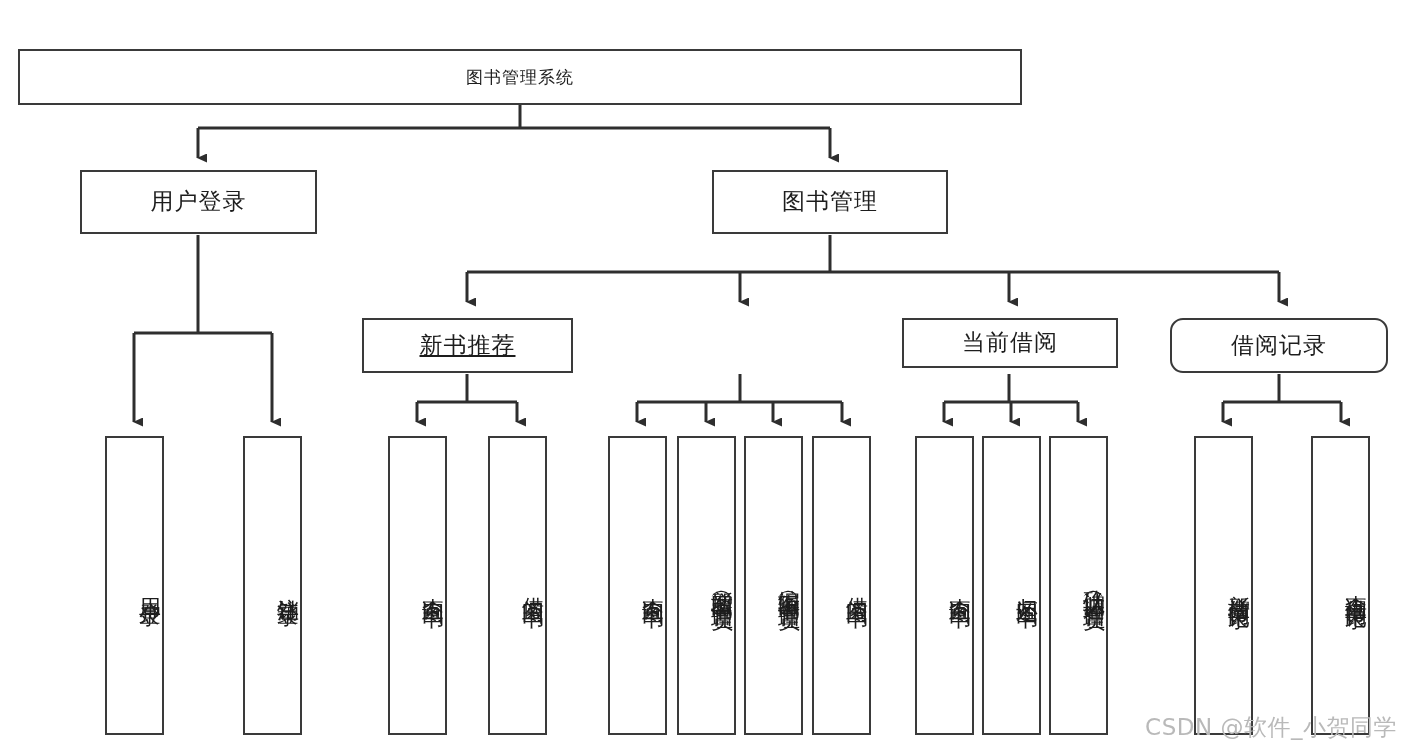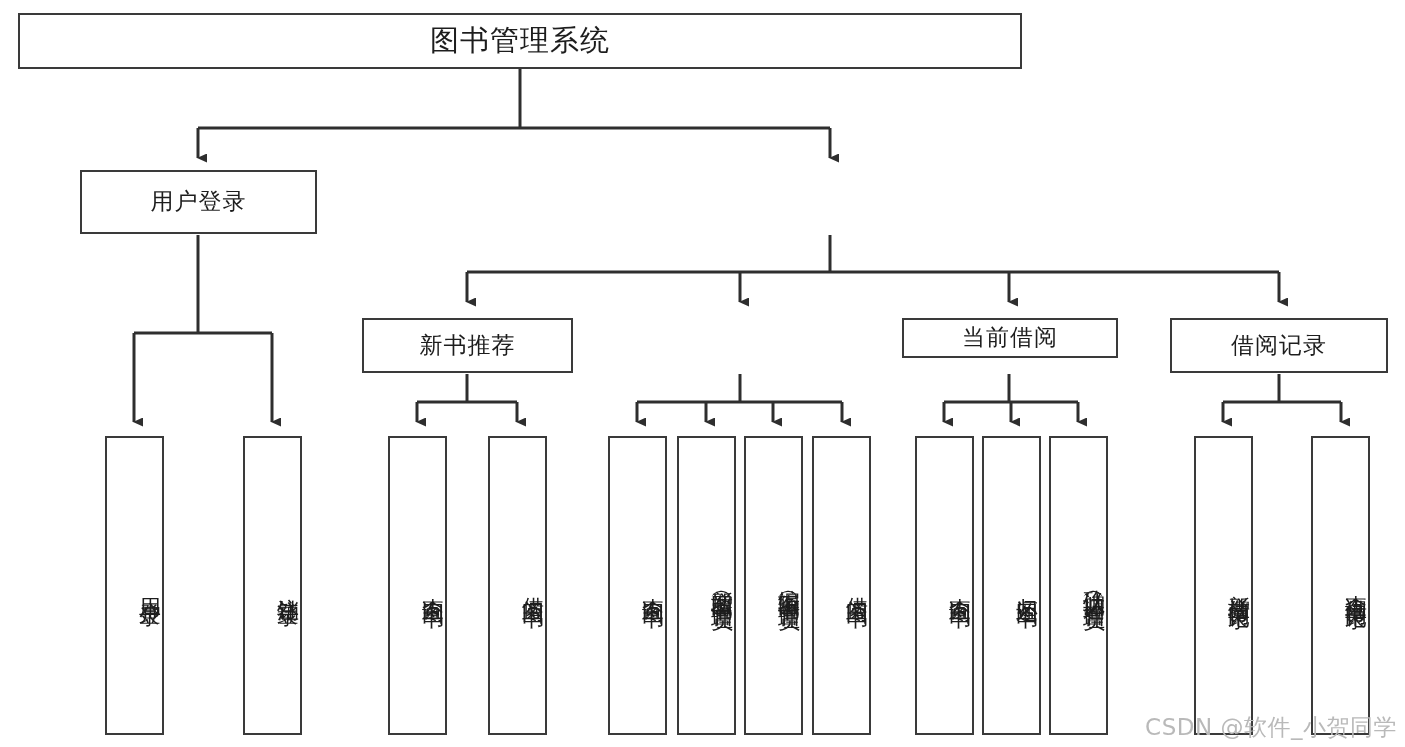--- a/index.html
+++ b/index.html
@@ -34,22 +34,23 @@
     align-items: center;
     justify-content: center;
     color: #1d1d1d;
   }
   .node.horiz {
     font-size: 23px;
     letter-spacing: 1px;
     line-height: 1.2;
   }
   .node.root {
-    font-size: 29px;
+    font-size: 17px;
     letter-spacing: 1px;
+    margin-top: 36px;
   }
   .node.vert {
     writing-mode: vertical-rl;
     text-orientation: upright;
     font-size: 22px;
     letter-spacing: 3px;
     line-height: 1.05;
     padding-top: 6px;
     padding-bottom: 6px;
     align-items: flex-start;
@@ -123,27 +124,28 @@
       <path d="M1223,402 L1341,402"></path>
       <path d="M1223,402 L1223,422" marker-end="url(#arrow)"></path>
       <path d="M1341,402 L1341,422" marker-end="url(#arrow)"></path>
     </g>
   </svg>
 
   <div class="node root" style="left:18px; top:13px; width:1004px; height:56px;">图书管理系统</div>
 
   <div class="node horiz" style="left:80px; top:170px; width:237px; height:64px;">用户登录</div>
 
+  <div class="node horiz" style="left:712px; top:170px; width:236px; height:64px;">图书管理</div>
 
-  <div class="node horiz" style="left:362px; top:318px; width:211px; height:55px;">新书推荐</div>
+  <div class="node horiz" style="left:362px; top:318px; width:211px; height:55px;text-decoration:underline;">新书推荐</div>
 
 
-  <div class="node horiz" style="left:902px; top:318px; width:216px; height:40px;">当前借阅</div>
+  <div class="node horiz" style="left:902px; top:318px; width:216px; height:50px;">当前借阅</div>
 
-  <div class="node horiz" style="left:1170px; top:318px; width:218px; height:55px;">借阅记录</div>
+  <div class="node horiz" style="left:1170px; top:318px; width:218px; height:55px;border-radius:13px;">借阅记录</div>
 
   <div class="node vert" style="left:105px; top:436px; width:59px; height:299px;">
     <span class="vtext">用户登录</span>
   </div>
   <div class="node vert" style="left:243px; top:436px; width:59px; height:299px;">
     <span class="vtext">注销登录</span>
   </div>
 
   <div class="node vert" style="left:388px; top:436px; width:59px; height:299px;">
     <span class="vtext">查询图书</span>

